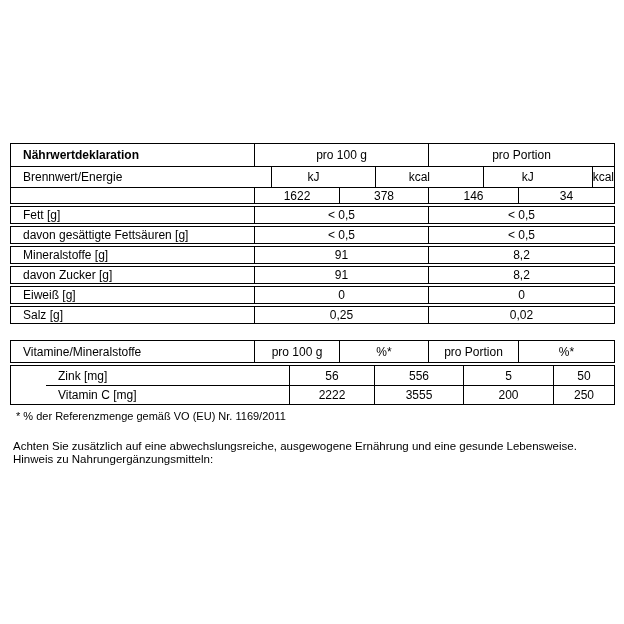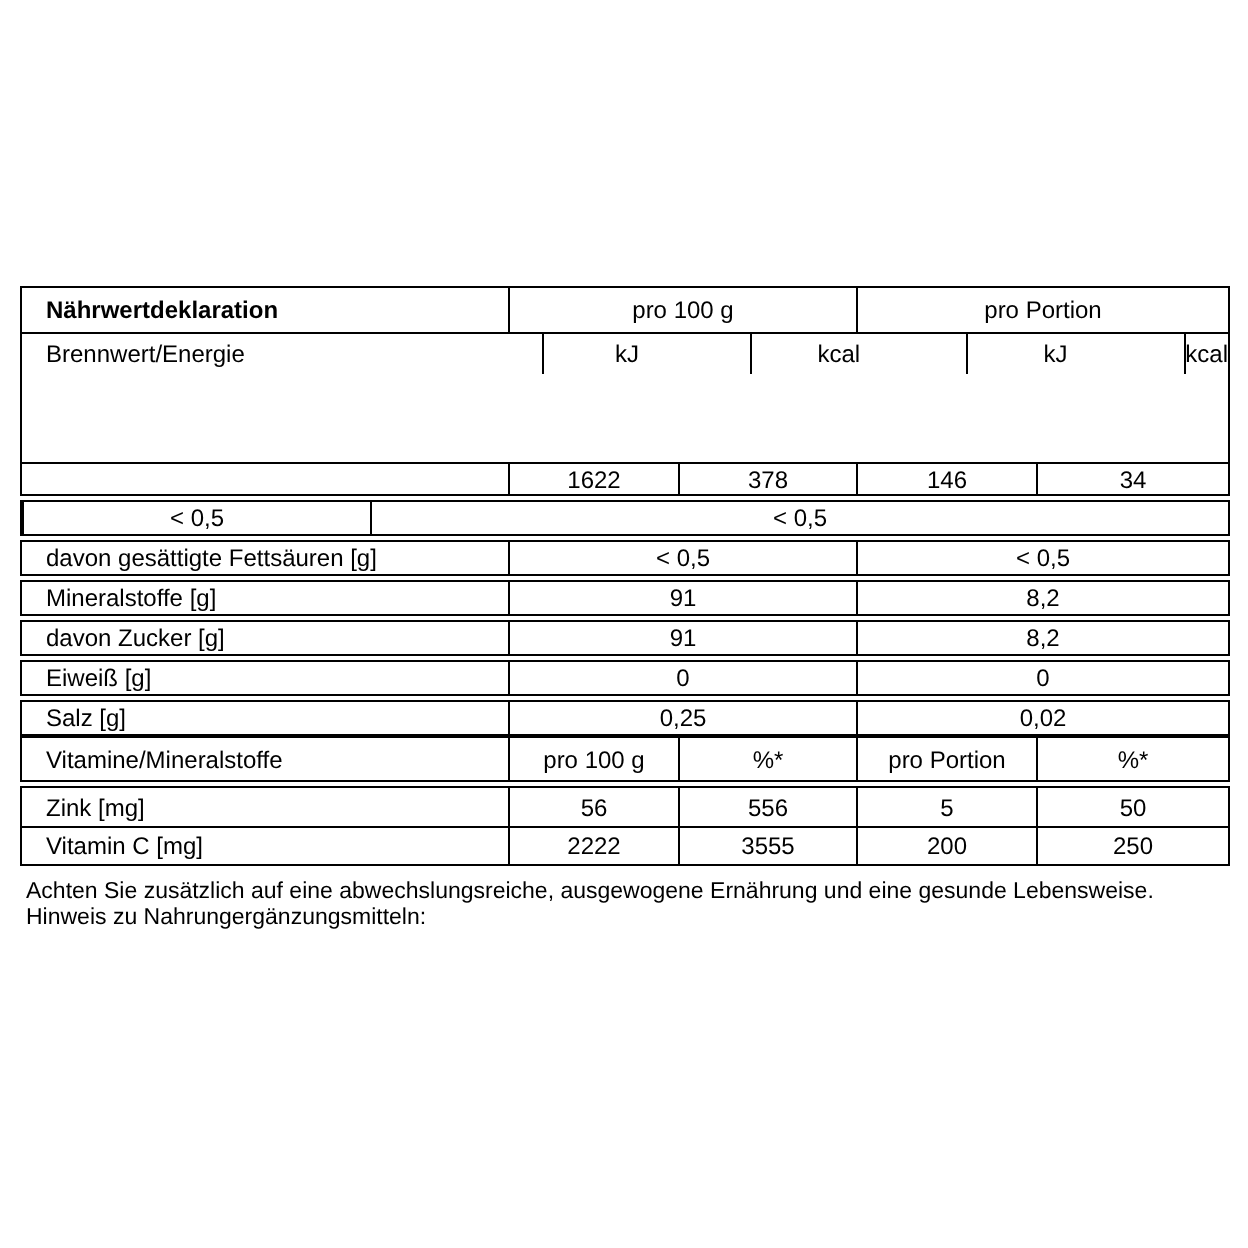--- a/index.html
+++ b/index.html
@@ -8,28 +8,28 @@
 
   .tbl{position:absolute;left:10px;top:143px;width:605px;font-size:12px;}
 
   
   .grp{border:1.5px solid #000;}
   .grp .row + .row{border-top:1.5px solid #000;}
 
   
   .box{border:1.5px solid #000;margin-top:2px;}
   .box > .row{height:16px;}
-  .box.vh{margin-top:0;}
+  .box.vh{margin-top:16px;}
   .box.vh > .row{height:21px;}
-  .grp.g3{margin-top:2px;}
+  .grp.g3{margin-top:2px;padding-left:35px;}
 
   .row{display:flex;box-sizing:border-box;align-items:stretch;}
   .h-head{height:22px;}
   .h-unit{height:21px;gap:20px;}
-  .h-val{height:16px;margin-top:44px;}
+  .h-val{height:16px;}
   .h-vit{height:19px;}
 
   .c{box-sizing:border-box;display:flex;align-items:center;justify-content:center;
      border-left:1.5px solid #000;white-space:nowrap;}
   .lbl{width:243px;justify-content:flex-start;padding-left:12px;border-left:none;text-align:right;}
   .c2{width:85px;}
   .c3{width:89px;}
   .c4{width:90px;}
   .c5{flex:1;}
   .m1{width:174px;}
@@ -63,20 +63,21 @@
         <div class="c lbl"></div>
         <div class="c c2">1622</div>
         <div class="c c3">378</div>
         <div class="c c4">146</div>
         <div class="c c5">34</div>
       </div>
     </div>
 
     <div class="box">
       <div class="row">
+        <div class="c lbl">Fett [g]</div>
         <div class="c m1">&lt; 0,5</div>
         <div class="c m2">&lt; 0,5</div>
       </div>
     </div>
     <div class="box">
       <div class="row">
         <div class="c lbl">davon gesättigte Fettsäuren [g]</div>
         <div class="c m1">&lt; 0,5</div>
         <div class="c m2">&lt; 0,5</div>
       </div>
@@ -131,19 +132,20 @@
       <div class="row h-vit">
         <div class="c lbl">Vitamin C [mg]</div>
         <div class="c c2">2222</div>
         <div class="c c3">3555</div>
         <div class="c c4">200</div>
         <div class="c c5">250</div>
       </div>
     </div>
   </div>
 
+  <div class="footnote">* % der Referenzmenge gemäß VO (EU) Nr. 1169/2011</div>
 
   <div class="note">
     <div>Achten Sie zusätzlich auf eine abwechslungsreiche, ausgewogene Ernährung und eine gesunde Lebensweise.</div>
     <div>Hinweis zu Nahrungergänzungsmitteln:</div>
   </div>
 
 </div>
 
 </body></html>

